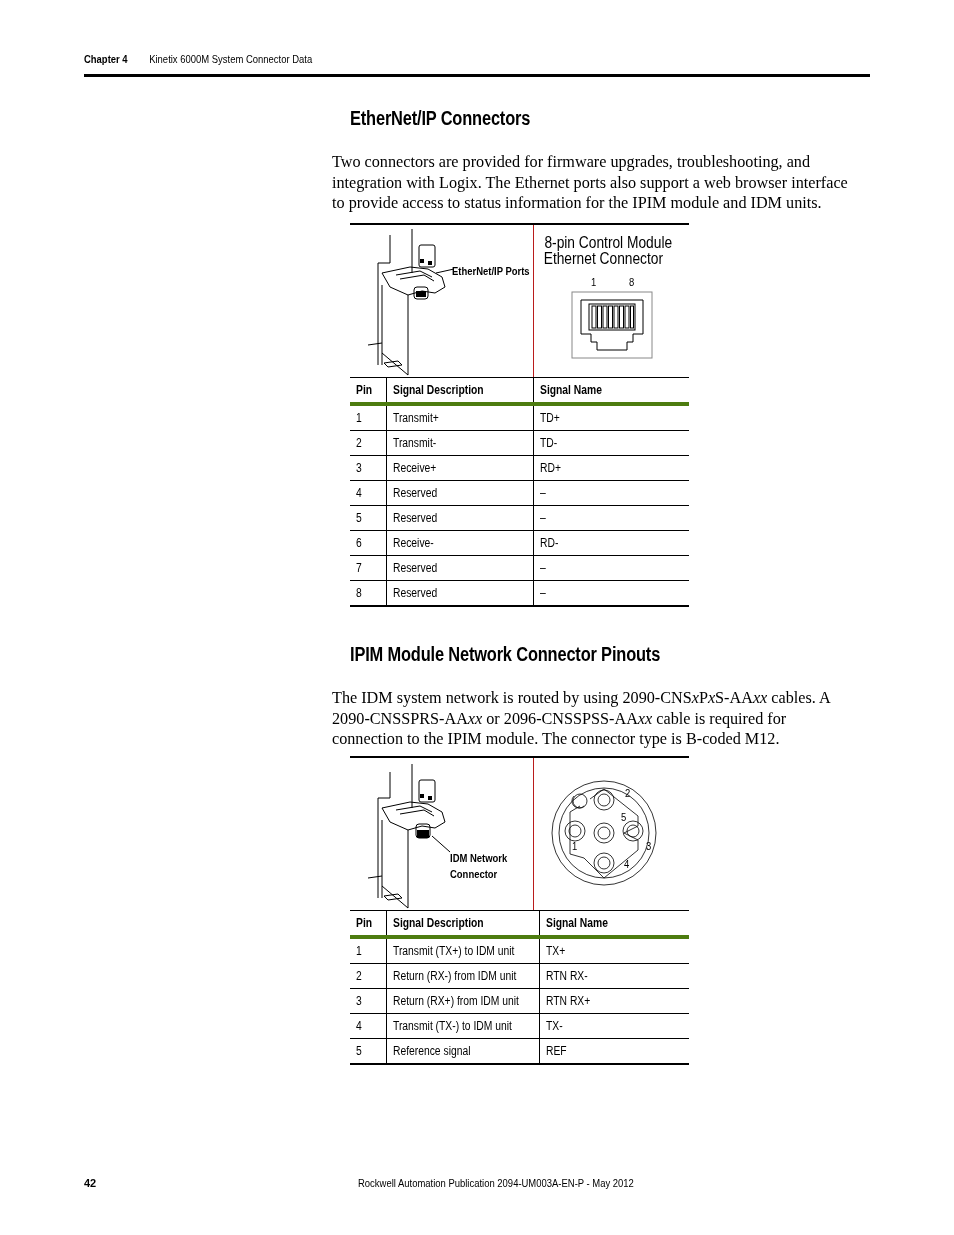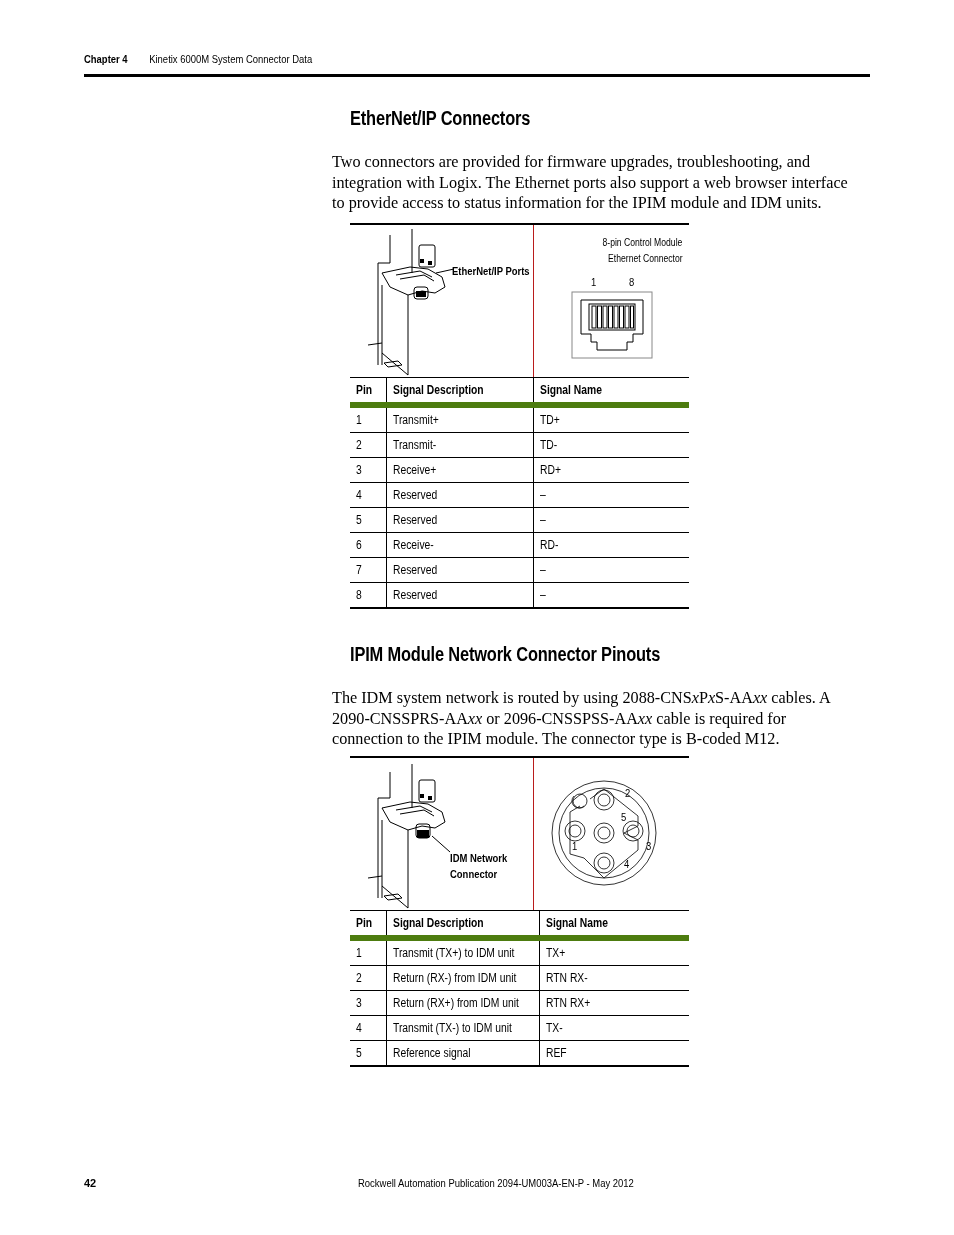--- a/index.html
+++ b/index.html
@@ -16,28 +16,28 @@
   .para { position: absolute; left: 332px; width: 520px; font-size: 16.2px; line-height: 20.5px; }
   .para i { font-style: italic; }
 
   .figbox { position: absolute; left: 350px; width: 339px; border-top: 2px solid #000; }
   .fig-row { display: flex; border-bottom: 1px solid #000; }
   .fig-left { width: 183px; border-right: 1px solid #b91c1c; position: relative; font-weight: bold; }
   .fig-right { flex: 1; position: relative; }
 
   table.pins { border-collapse: collapse; width: 339px; font-size: 12px; }
   table.pins td, table.pins th { height: 24px; padding: 0 0 0 6px; text-align: left; border-bottom: 1px solid #000; white-space: nowrap; }
-  table.pins th { font-weight: bold; border-bottom: 6px solid #4d7c0f; }
+  table.pins th { font-weight: bold; border-bottom: 4px solid #4d7c0f; }
   table.pins tr:last-child td { border-bottom: 2px solid #000; }
   table.pins .c1 { width: 30px; border-right: 1px solid #000; }
   table.pins .c2 { width: 140px; border-right: 1px solid #000; }
   .cond { display: inline-block; transform: scaleX(0.86); transform-origin: left center; }
 
   .lbl { position: absolute; font-size: 11px; transform: scaleX(0.86); transform-origin: left top; white-space: nowrap; line-height: 16px; }
-  .lbl-c { position: absolute; font-size: 10px; text-align: right; line-height: 16px; }
+  .lbl-c { position: absolute; font-size: 16px; text-align: left; line-height: 16px; }
 
   .footer-num { position: absolute; left: 84px; top: 1177px; font-size: 11px; font-weight: bold; }
   .footer-pub { position: absolute; left: 358px; top: 1177px; font-size: 11px; transform: scaleX(0.86); transform-origin: left top; white-space: nowrap; }
 </style>
 </head>
 <body>
 
 <div class="header sans">
   <span class="chap">Chapter 4</span>
   <span class="title">Kinetix 6000M System Connector Data</span>
@@ -149,21 +149,21 @@
       <tr>
           <td class="c1"><span class="cond">8</span></td>
           <td class="c2"><span class="cond">Reserved</span></td>
           <td><span class="cond">–</span></td>
         </tr>
     </tbody>
   </table>
 </div>
 
 <div class="h2 sans" style="top:643px;">IPIM Module Network Connector Pinouts</div>
-<div class="para serif" style="top:688px;"><span>The IDM system network is routed by using 2088-CNS</span><i>x</i><span>P</span><i>x</i><span>S-AA</span><i>xx</i><span> cables. A 2090-CNSSPRS-AA</span><i>xx</i><span> or 2096-CNSSPSS-AA</span><i>xx</i><span> cable is required for connection to the IPIM module. The connector type is B-coded M12.</span></div>
+<div class="para serif" style="top:688px;"><span>The IDM system network is routed by using 2090-CNS</span><i>x</i><span>P</span><i>x</i><span>S-AA</span><i>xx</i><span> cables. A 2090-CNSSPRS-AA</span><i>xx</i><span> or 2096-CNSSPSS-AA</span><i>xx</i><span> cable is required for connection to the IPIM module. The connector type is B-coded M12.</span></div>
 
 <div class="figbox" style="top:756px;">
   <div class="fig-row" style="height:152px;">
     <div class="fig-left">
       <svg width="183" height="152" viewBox="0 0 183 152">
         <g fill="none" stroke="#000" stroke-width="1">
           <line x1="40" y1="14" x2="40" y2="40"></line>
           <line x1="28" y1="40" x2="40" y2="40"></line>
           <line x1="28" y1="40" x2="28" y2="140"></line>
           <line x1="62" y1="6" x2="62" y2="50"></line>

